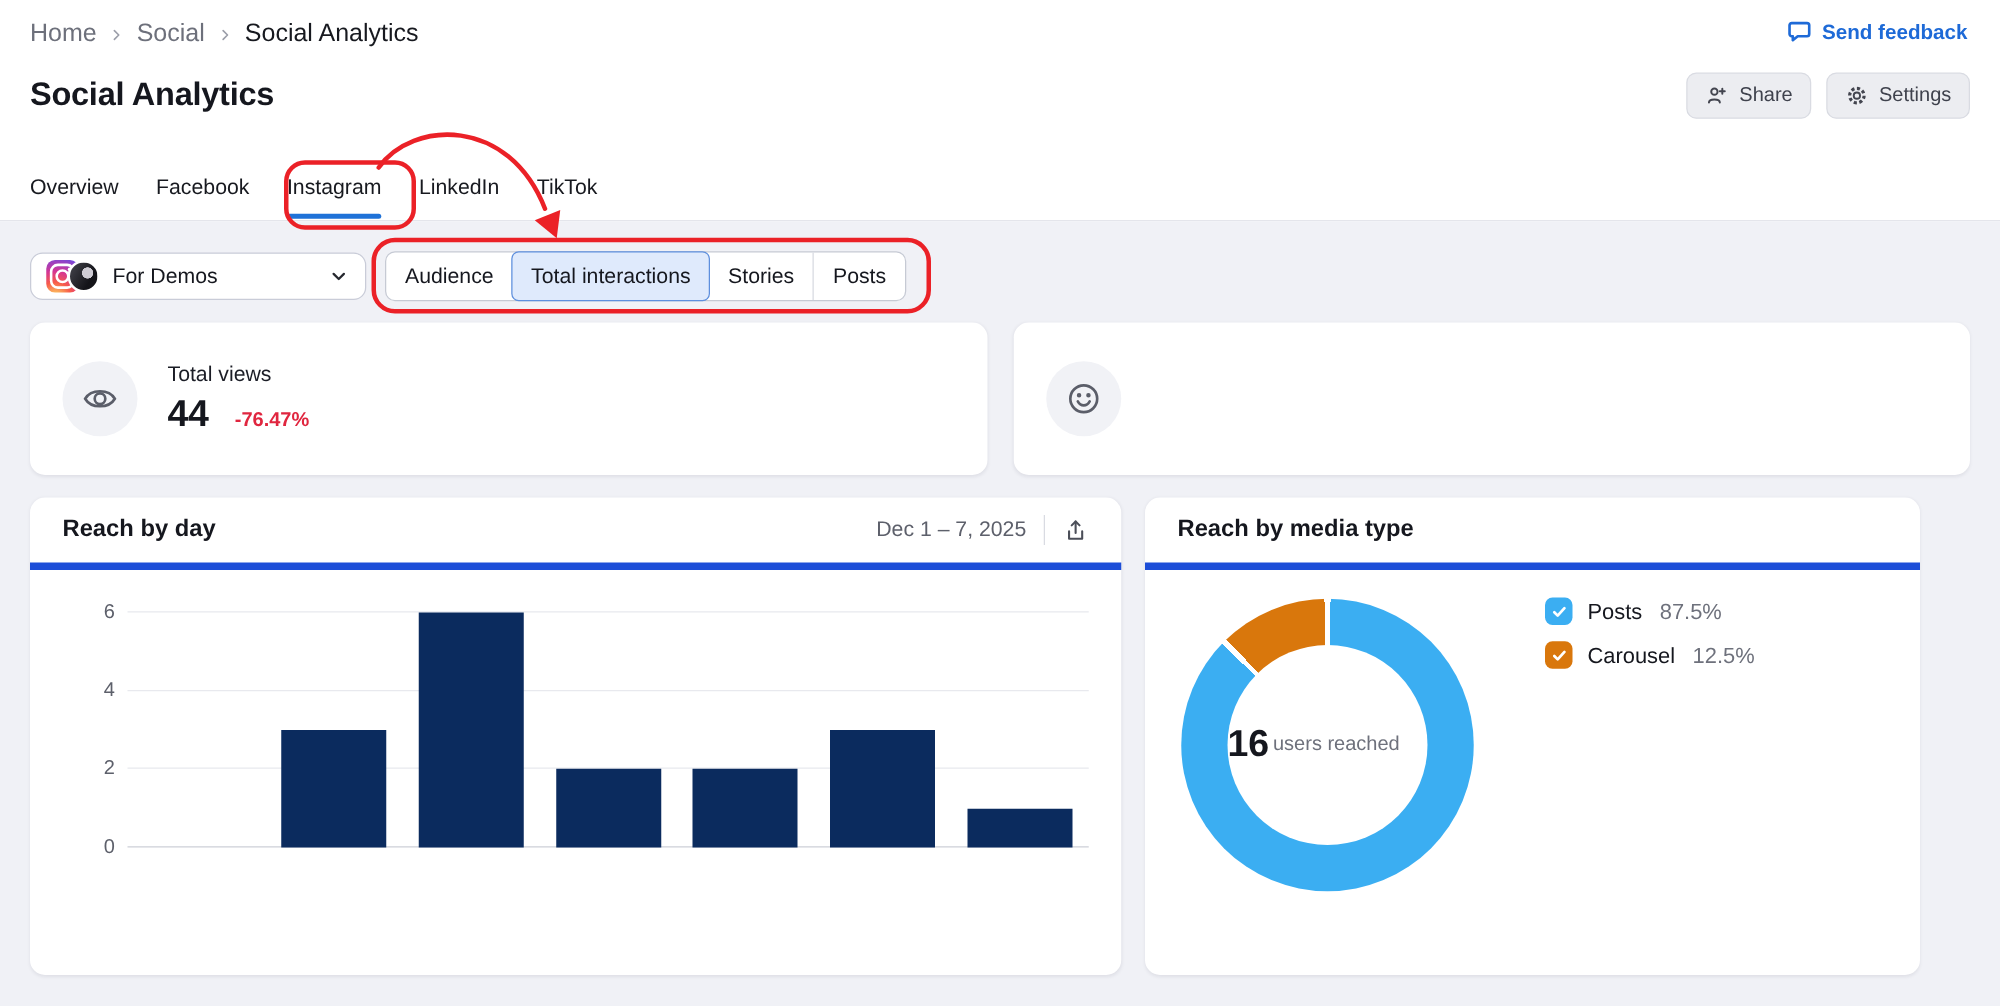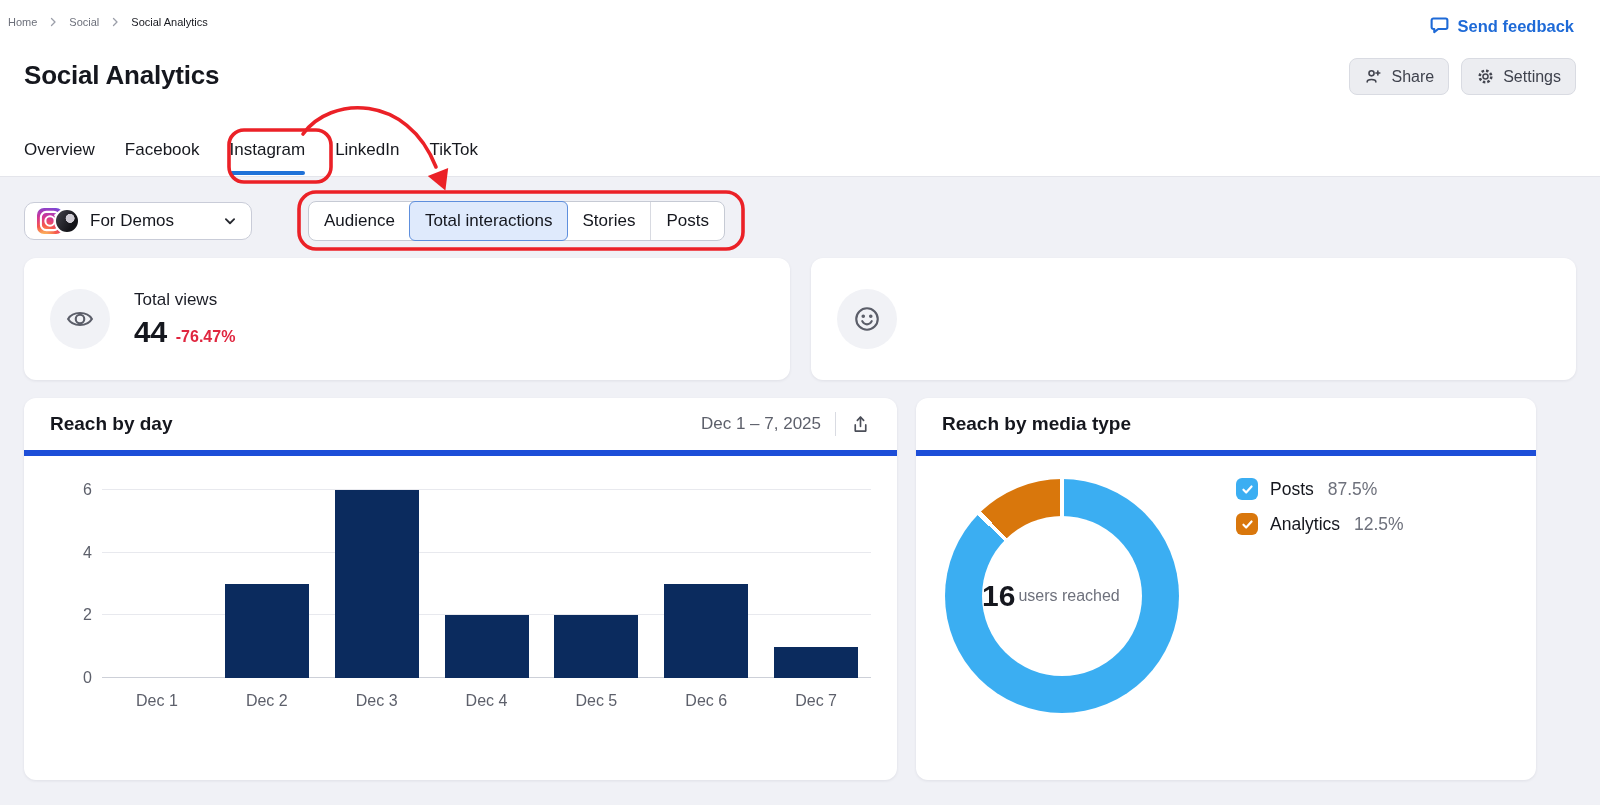--- a/index.html
+++ b/index.html
@@ -2,21 +2,21 @@
 <html><head>
 <meta charset="utf-8">
 <style>
   * { margin:0; padding:0; box-sizing:border-box; }
   html,body { width:1600px; height:805px; }
   body { font-family:"Liberation Sans", sans-serif; background:#ffffff; position:relative; overflow:hidden; color:#17191f; }
 
   .page { position:absolute; inset:0; }
 
   
-  .breadcrumb { position:absolute; left:8px; top:16px; display:flex; align-items:center; gap:10px; font-size:11px; }
+  .breadcrumb { position:absolute; left:24px; top:16px; display:flex; align-items:center; gap:10px; font-size:20px; }
   .crumb { color:#6d707b; cursor:pointer; }
   .crumb.current { color:#17191f; }
   .crumb-sep { display:flex; align-items:center; }
 
   .feedback { position:absolute; right:26px; top:15px; display:flex; align-items:flex-end; gap:8px;
               color:#1e6ad7; font-size:16.5px; font-weight:600; cursor:pointer; }
 
   .page-title { position:absolute; left:24px; top:60px; font-size:26px; font-weight:700; letter-spacing:-0.2px; color:#15171e; }
 
   .header-actions { position:absolute; right:24px; top:58px; display:flex; gap:12px; }
@@ -26,21 +26,21 @@
   
   .tabbar { position:absolute; left:24px; top:140px; display:flex; gap:30px; }
   .tab { font-size:17px; color:#17191f; padding-bottom:15px; position:relative; cursor:pointer; }
   .tab.active::after { content:""; position:absolute; left:0; right:0; bottom:0; height:4px; border-radius:2px; background:#1f72d8; }
   .tabbar-border { position:absolute; left:0; right:0; top:176px; height:1px; background:#e4e5eb; }
 
   
   .content-bg { position:absolute; left:0; right:0; top:177px; bottom:0; background:#f0f1f6; }
 
   
-  .profile-select { position:absolute; left:24px; top:202px; width:228px; height:38px; background:#fff;
+  .profile-select { position:absolute; left:24px; top:202px; width:269px; height:38px; background:#fff;
                     border:1px solid #c9ccd8; border-radius:10px; display:flex; align-items:center; padding:12px 12px; cursor:pointer; }
   .insta-badge { width:26px; height:26px; border-radius:7px; flex:none; position:relative; z-index:1;
                  background:radial-gradient(circle at 28% 118%, #fdd163 6%, #f75b4a 36%, #d53692 60%, #9d3fbf 80%, #5b4fe9 100%); }
   .insta-badge svg { position:absolute; inset:0; }
   .avatar { width:26px; height:26px; border-radius:50%; margin-left:-9px; z-index:2; flex:none; border:2px solid #fff;
             background: radial-gradient(circle at 64% 38%, #cfccd4 0 22%, transparent 24%), linear-gradient(120deg,#45454d,#141419 70%); }
   .profile-label { margin-left:10px; font-size:17px; color:#15171e; }
   .profile-chevron { margin-left:auto; display:flex; }
 
   .segmented { position:absolute; left:308px; top:201px; height:40px; background:#fff; border:1px solid #c6cad4;
@@ -52,21 +52,21 @@
 
   .date-btn { position:absolute; right:24px; top:202px; height:38px; display:flex; align-items:center; gap:9px;
               background:#fff; border:1px solid #c9ccd8; border-radius:8px; padding:0 15px; font-size:17px; color:#15171e; cursor:pointer; }
 
   
   .cards-row { position:absolute; left:24px; right:24px; top:258px; height:122px; display:flex; gap:21px; }
   .metric-card { flex:1; background:#fff; border-radius:12px; box-shadow:0 1px 3px rgba(25,28,50,.08); position:relative; display:flex; align-items:center; padding-left:26px; }
   .metric-icon { width:60px; height:60px; border-radius:50%; background:#f1f2f6; display:flex; align-items:center; justify-content:center; flex:none; }
   .metric-text { margin-left:24px; }
   .metric-label { font-size:17px; color:#1b1d26; }
-  .metric-value-row { display:flex; align-items:baseline; gap:9px; margin-top:5px; }
+  .metric-value-row { display:flex; align-items:baseline; gap:21px; margin-top:5px; }
   .metric-value { font-size:30px; font-weight:800; color:#15171e; letter-spacing:-0.3px; }
   .metric-change { font-size:16px; font-weight:600; color:#e0263f; }
 
   
   .chart-card { position:absolute; background:#fff; border-radius:12px; box-shadow:0 1px 3px rgba(25,28,50,.08); }
   .card-left { left:24px; top:398px; width:873px; height:382px; }
   .card-right { left:916px; top:398px; width:620px; height:382px; }
   .chart-header { height:58px; display:flex; align-items:center; padding:0 26px; border-bottom:6px solid #1d4ed8; }
   .chart-title { font-size:19px; font-weight:700; color:#15171e; }
   .chart-header-right { margin-left:auto; display:flex; align-items:center; gap:14px; }
@@ -262,29 +262,20 @@
               <div class="bar" style="height: 33.3333%; background: rgb(11, 43, 94);"></div>
             </div>
             <div class="bar-col">
               <div class="bar" style="height: 50%; background: rgb(11, 43, 94);"></div>
             </div>
             <div class="bar-col">
               <div class="bar" style="height: 16.6667%; background: rgb(11, 43, 94);"></div>
             </div>
           </div>
         </div>
-      <div class="x-labels">
-          <div class="x-label">Dec 1</div>
-          <div class="x-label">Dec 2</div>
-          <div class="x-label">Dec 3</div>
-          <div class="x-label">Dec 4</div>
-          <div class="x-label">Dec 5</div>
-          <div class="x-label">Dec 6</div>
-          <div class="x-label">Dec 7</div>
-        </div>
     </div>
   </div>
 
   <div class="chart-card card-right">
     <div class="chart-header">
       <span class="chart-title">Reach by media type</span>
     </div>
     <div class="chart-body">
       <div class="donut" style="background: conic-gradient(rgb(255, 255, 255) 0deg, rgb(255, 255, 255) 1.2deg, rgb(59, 174, 242) 1.2deg, rgb(59, 174, 242) 313.8deg, rgb(255, 255, 255) 313.8deg, rgb(255, 255, 255) 315deg, rgb(255, 255, 255) 315deg, rgb(255, 255, 255) 316.2deg, rgb(217, 119, 12) 316.2deg, rgb(217, 119, 12) 358.8deg, rgb(255, 255, 255) 358.8deg, rgb(255, 255, 255) 360deg);">
         <div class="donut-hole">
@@ -301,21 +292,21 @@
           </span>
           <span class="legend-label">Posts</span>
           <span class="legend-pct">87.5%</span>
         </div>
         <div class="legend-row">
           <span class="legend-check" style="background: rgb(217, 119, 12);">
             <svg width="13" height="13" viewBox="0 0 24 24" fill="none" stroke="#fff" stroke-width="4" stroke-linecap="round" stroke-linejoin="round">
                 <polyline points="4.5 12.5 9.5 17.5 19.5 6.5"></polyline>
               </svg>
           </span>
-          <span class="legend-label">Analytics</span>
+          <span class="legend-label">Carousel</span>
           <span class="legend-pct">12.5%</span>
         </div>
       </div>
     </div>
   </div>
 
   <svg class="annotations" width="1600" height="805" viewBox="0 0 1600 805">
     <rect class="ann-stroke" x="229" y="130" width="102" height="52" rx="15" fill="none" stroke-width="3.6" stroke="#eb2127"></rect>
     <rect class="ann-stroke" x="299" y="192" width="444" height="57" rx="17" fill="none" stroke-width="3.6" stroke="#eb2127"></rect>
     <path class="ann-stroke" d="M 303 134 C 330 96, 407 93, 436 167" fill="none" stroke-width="3.6" stroke-linecap="round" stroke="#eb2127"></path>

